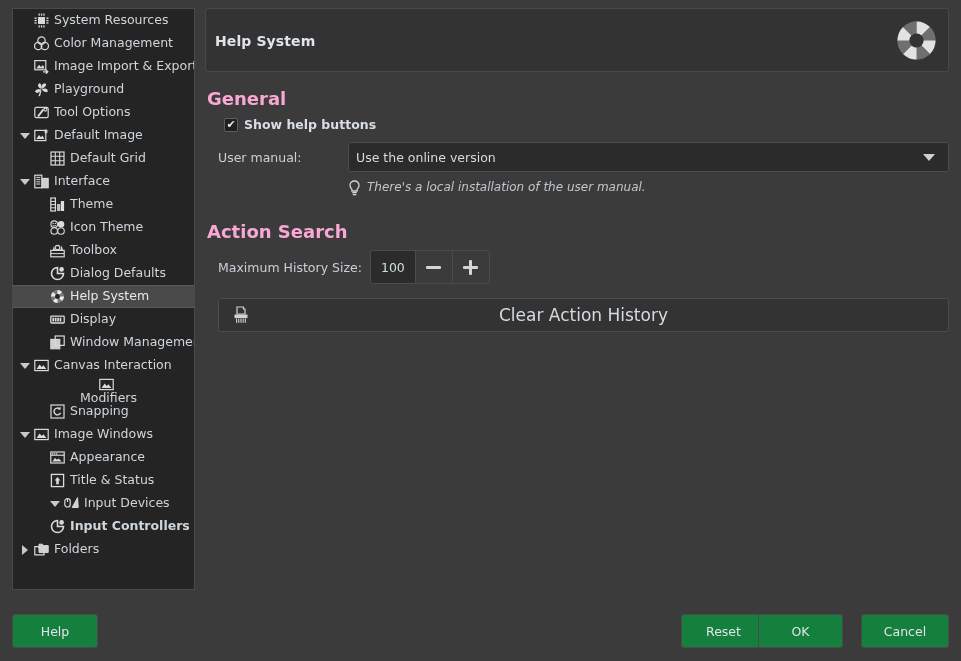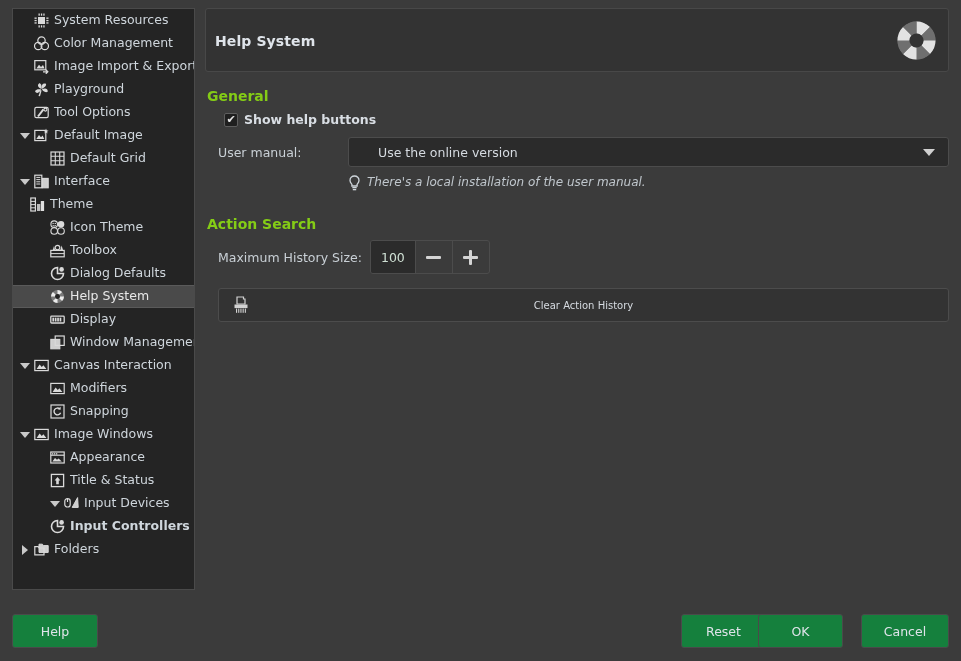--- a/index.html
+++ b/index.html
@@ -108,23 +108,23 @@
   }
   #header-icon {
     position: absolute;
     right: 10px;
     top: 10px;
     width: 43px;
     height: 43px;
   }
 
   .section-title {
-    font-size: 14px;
+    font-size: 18px;
     font-weight: bold;
-    color: #84cc16;
+    color: #f9a8d4;
     margin: 16px 0 8px 2px;
   }
 
   .row {
     display: flex;
     align-items: center;
   }
 
   
   .cbrow { margin-left: 19px; margin-bottom: 10px; }
@@ -160,21 +160,21 @@
     height: 30px;
     background: #2b2b2b;
     border: 1px solid #4c4c4c;
     border-radius: 3px;
     box-sizing: border-box;
     display: flex;
     align-items: center;
     cursor: default;
   }
   .combo-text {
-    margin-left: 29px;
+    margin-left: 7px;
     font-size: 12.5px;
     color: #d6dbe1;
   }
   .combo-arrow {
     position: absolute;
     right: 13px;
     top: 50%;
     margin-top: -3px;
     width: 0; height: 0;
     border-left: 6px solid transparent;
@@ -259,21 +259,21 @@
   }
   .wide-btn-icon {
     position: absolute;
     left: 13px;
     top: 50%;
     margin-top: -9px;
     width: 18px;
     height: 18px;
   }
   .wide-btn-label {
-    font-size: 10px;
+    font-size: 17px;
     color: #d6dbe1;
   }
 
   
   #footer {
     position: absolute;
     left: 0;
     top: 600px;
     width: 961px;
     height: 61px;
@@ -399,21 +399,21 @@
       </span>
       <span class="ic">
         <svg width="15" height="15" viewBox="0 0 15 15">
         <rect x="0.8" y="1.2" width="7" height="12.6" fill="none" stroke="#dadada" stroke-width="1.2"></rect>
         <path d="M2.3 3.4 L6.3 3.4 M2.3 5.6 L6.3 5.6 M2.3 7.8 L6.3 7.8 M2.3 10 L6.3 10" stroke="#dadada" stroke-width="1"></path>
         <rect x="8.4" y="4.4" width="5.8" height="9.4" fill="#cfcfcf" stroke="#dadada" stroke-width="1.1"></rect>
         </svg>
       </span>
       <span class="tree-label">Interface</span>
     </div>
-    <div class="tree-row" style="">
+    <div class="tree-row" style="padding-left: 20px;">
       <span class="expander"></span>
       <span class="ic">
         <svg width="15" height="15" viewBox="0 0 15 15">
         <rect x="0.8" y="1" width="4.6" height="13" fill="none" stroke="#dadada" stroke-width="1.2"></rect>
         <path d="M0.8 4.4 L5.4 4.4 M0.8 7.6 L5.4 7.6 M0.8 10.8 L5.4 10.8" stroke="#dadada" stroke-width="1"></path>
         <rect x="7" y="7" width="3.3" height="7" fill="#bdbdbd"></rect>
         <rect x="10.8" y="4" width="3.3" height="10" fill="#e0e0e0"></rect>
         </svg>
       </span>
       <span class="tree-label">Theme</span>
@@ -500,21 +500,21 @@
         <span class="tri-down"></span>
       </span>
       <span class="ic">
         <svg width="15" height="15" viewBox="0 0 15 15">
         <rect x="0.8" y="2.4" width="13.4" height="10.2" fill="none" stroke="#dadada" stroke-width="1.2"></rect>
         <path d="M2.6 11 L5.6 6.6 L7.8 9 L9.4 7.2 L12.4 11 Z" fill="#dadada"></path>
         </svg>
       </span>
       <span class="tree-label">Canvas Interaction</span>
     </div>
-    <div class="tree-row" style="padding-left: 20px;">
+    <div class="tree-row" style="padding-left: 10px; flex-direction: column;">
       <span class="expander"></span>
       <span class="ic">
         <svg width="15" height="15" viewBox="0 0 15 15">
         <rect x="0.8" y="2.4" width="13.4" height="10.2" fill="none" stroke="#dadada" stroke-width="1.2"></rect>
         <path d="M2.6 11 L5.6 6.6 L7.8 9 L9.4 7.2 L12.4 11 Z" fill="#dadada"></path>
         </svg>
       </span>
       <span class="tree-label">Modifiers</span>
     </div>
     <div class="tree-row" style="padding-left: 20px;">

